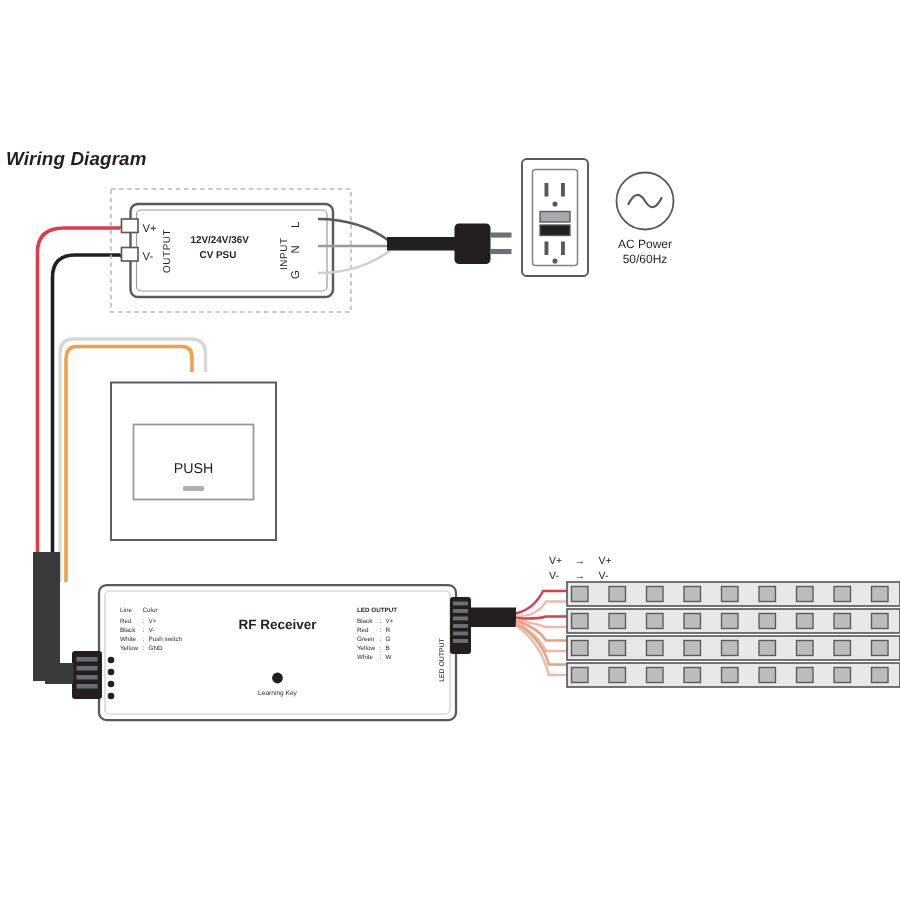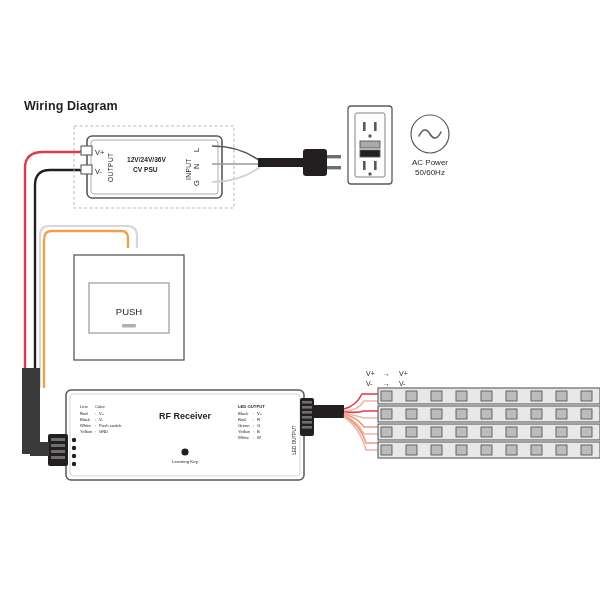--- a/index.html
+++ b/index.html
@@ -14,26 +14,27 @@
     color: #231f20;
     overflow: hidden;
   }
   #stage {
     position: relative;
     width: 600px;
     height: 600px;
   }
   #diagram-title {
     position: absolute;
-    left: 24px;
+    left: 4px;
     top: 99px;
     font-size: 12.5px;
     font-weight: bold;
     letter-spacing: 0.1px;
     color: #231f20;
+    font-style: italic;
   }
   svg.layer {
     position: absolute;
     left: 0;
     top: 0;
     width: 600px;
     height: 600px;
   }
   .lbl {
     font-family: "Liberation Sans", sans-serif;

